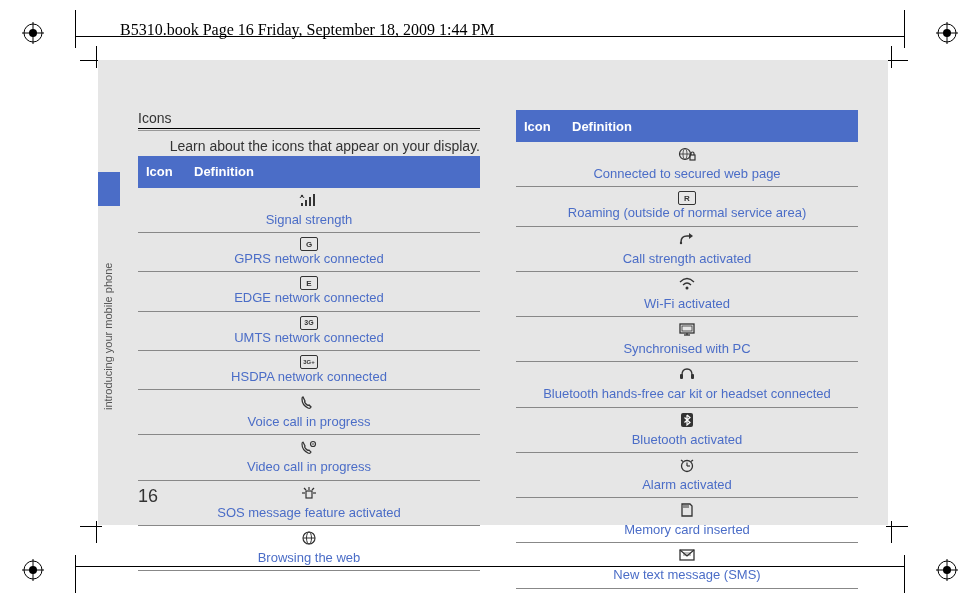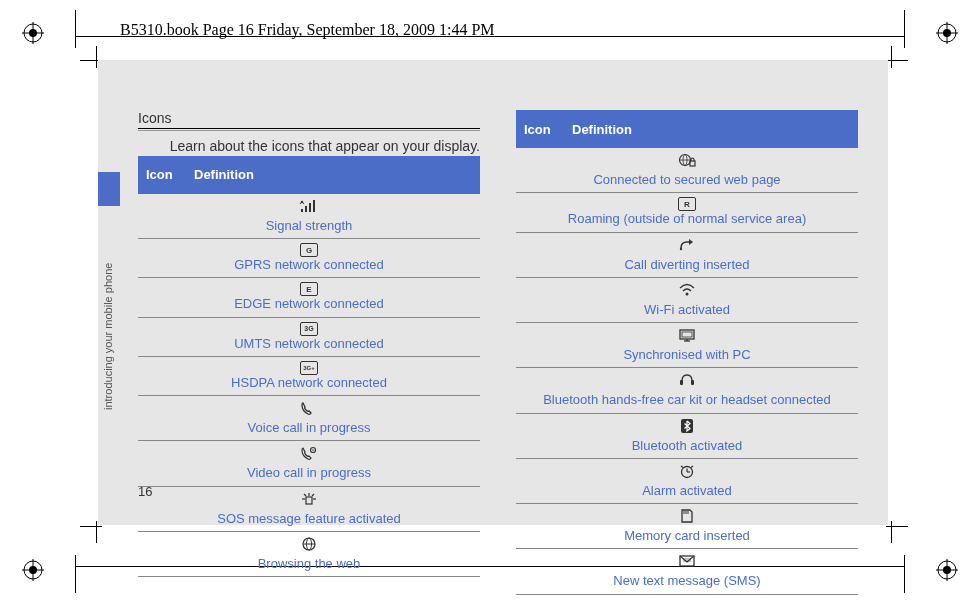--- a/index.html
+++ b/index.html
@@ -58,22 +58,22 @@
     width: 16px;
     height: 190px;
     writing-mode: vertical-rl;
     transform: rotate(180deg);
     font-size: 11px;
     color: #555;
   }
   .page-number {
     position: absolute;
     left: 40px;
-    bottom: 26px;
-    font-size: 13px;
+    bottom: 18px;
+    font-size: 18px;
     color: #333;
   }
   .content {
     position: absolute;
     left: 40px; top: 50px; right: 30px; bottom: 40px;
     display: flex;
     gap: 36px;
   }
   .col {
     flex: 1;
@@ -97,21 +97,21 @@
     line-height: 1.35;
     text-align: right;
   }
   .tbl { width: 100%; }
   .tbl-head {
     display: flex;
     background: #4b6dc7;
     color: #fff;
     font-size: 13px;
     font-weight: bold;
-    height: 38px;
+    height: 32px;
     align-items: center;
   }
   .tbl-head .c-icon { width: 56px; padding-left: 8px; }
   .tbl-head .c-def { flex: 1; }
   .row {
     display: flex;
     align-items: center;
     border-bottom: 1px solid #888;
     min-height: 30px;
     padding: 4px 0;
@@ -319,21 +319,21 @@
           <div class="c-def">Roaming (outside of normal service area)</div>
         </div>
         <div class="row">
           <div class="c-icon">
               <span><svg class="ico-svg" viewBox="0 0 20 16">
                   <path d="M4 11 Q4 5 10 5 L14 5" fill="none" stroke="#333" stroke-width="1.5"></path>
                   <path d="M12 2 L16 5 L12 8 Z" fill="#333"></path>
                   <circle cx="4" cy="12" r="1.2" fill="#333"></circle>
                 </svg></span>
             </div>
-          <div class="c-def">Call diverting inserted</div>
+          <div class="c-def">Call strength activated</div>
         </div>
         <div class="row">
           <div class="c-icon">
               <span><svg class="ico-svg" viewBox="0 0 20 16">
                   <circle cx="10" cy="12" r="1.5" fill="#333"></circle>
                   <path d="M6 9 Q10 5 14 9" fill="none" stroke="#333" stroke-width="1.3"></path>
                   <path d="M3 6 Q10 -1 17 6" fill="none" stroke="#333" stroke-width="1.3"></path>
                 </svg></span>
             </div>
           <div class="c-def">Wi-Fi activated</div>

